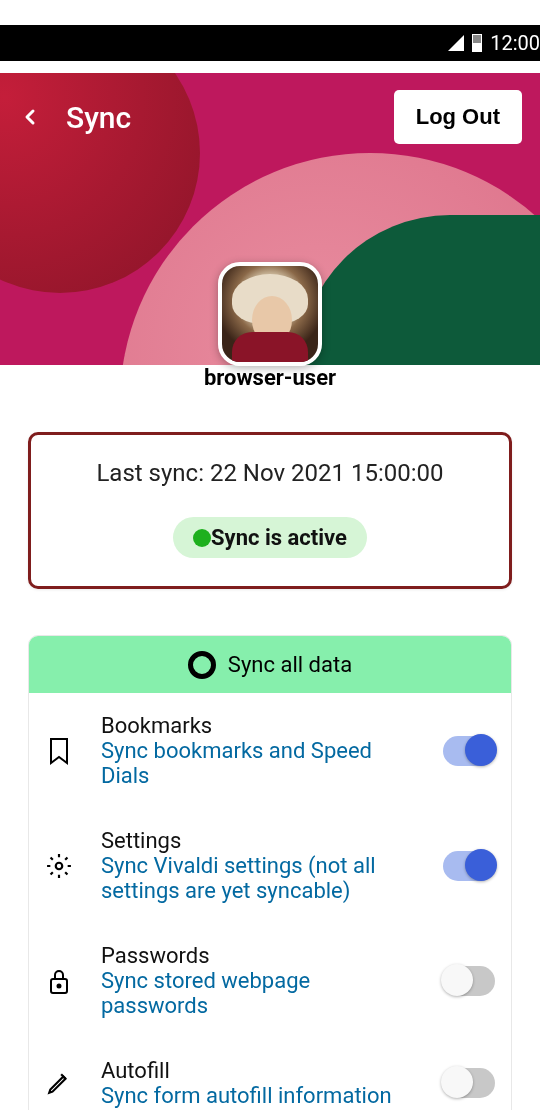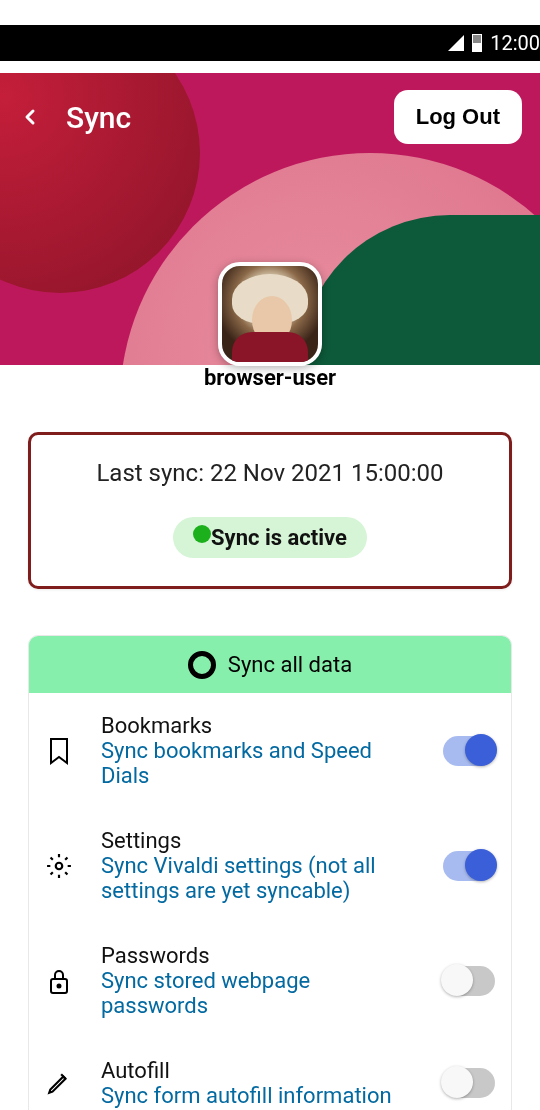--- a/index.html
+++ b/index.html
@@ -78,21 +78,21 @@
   .header-title {
     color: #fff;
     font-size: 30px;
     font-weight: 500;
     margin-left: 24px;
     flex: 1;
   }
   .logout-btn {
     background: #fff;
     border: none;
-    border-radius: 14px;
+    border-radius: 5px;
     padding: 14px 22px;
     font-size: 22px;
     font-weight: 600;
     cursor: pointer;
   }
   .avatar-wrap {
     position: absolute;
     left: 50%;
     top: 262px;
     transform: translateX(-50%);
@@ -138,21 +138,21 @@
     padding: 24px 18px 28px;
     text-align: center;
     box-shadow: 0 1px 3px rgba(0,0,0,0.08);
   }
   .last-sync {
     font-size: 24px;
     color: #222;
   }
   .sync-badge {
     display: inline-flex;
-    align-items: flex-start;
+    align-items: center;
     gap: 0;
     background: #d6f5d6;
     border-radius: 22px;
     padding: 8px 20px;
     margin-top: 30px;
   }
   .sync-badge .dot {
     width: 18px; height: 18px;
     background: #1db01d;
     border-radius: 50%;

